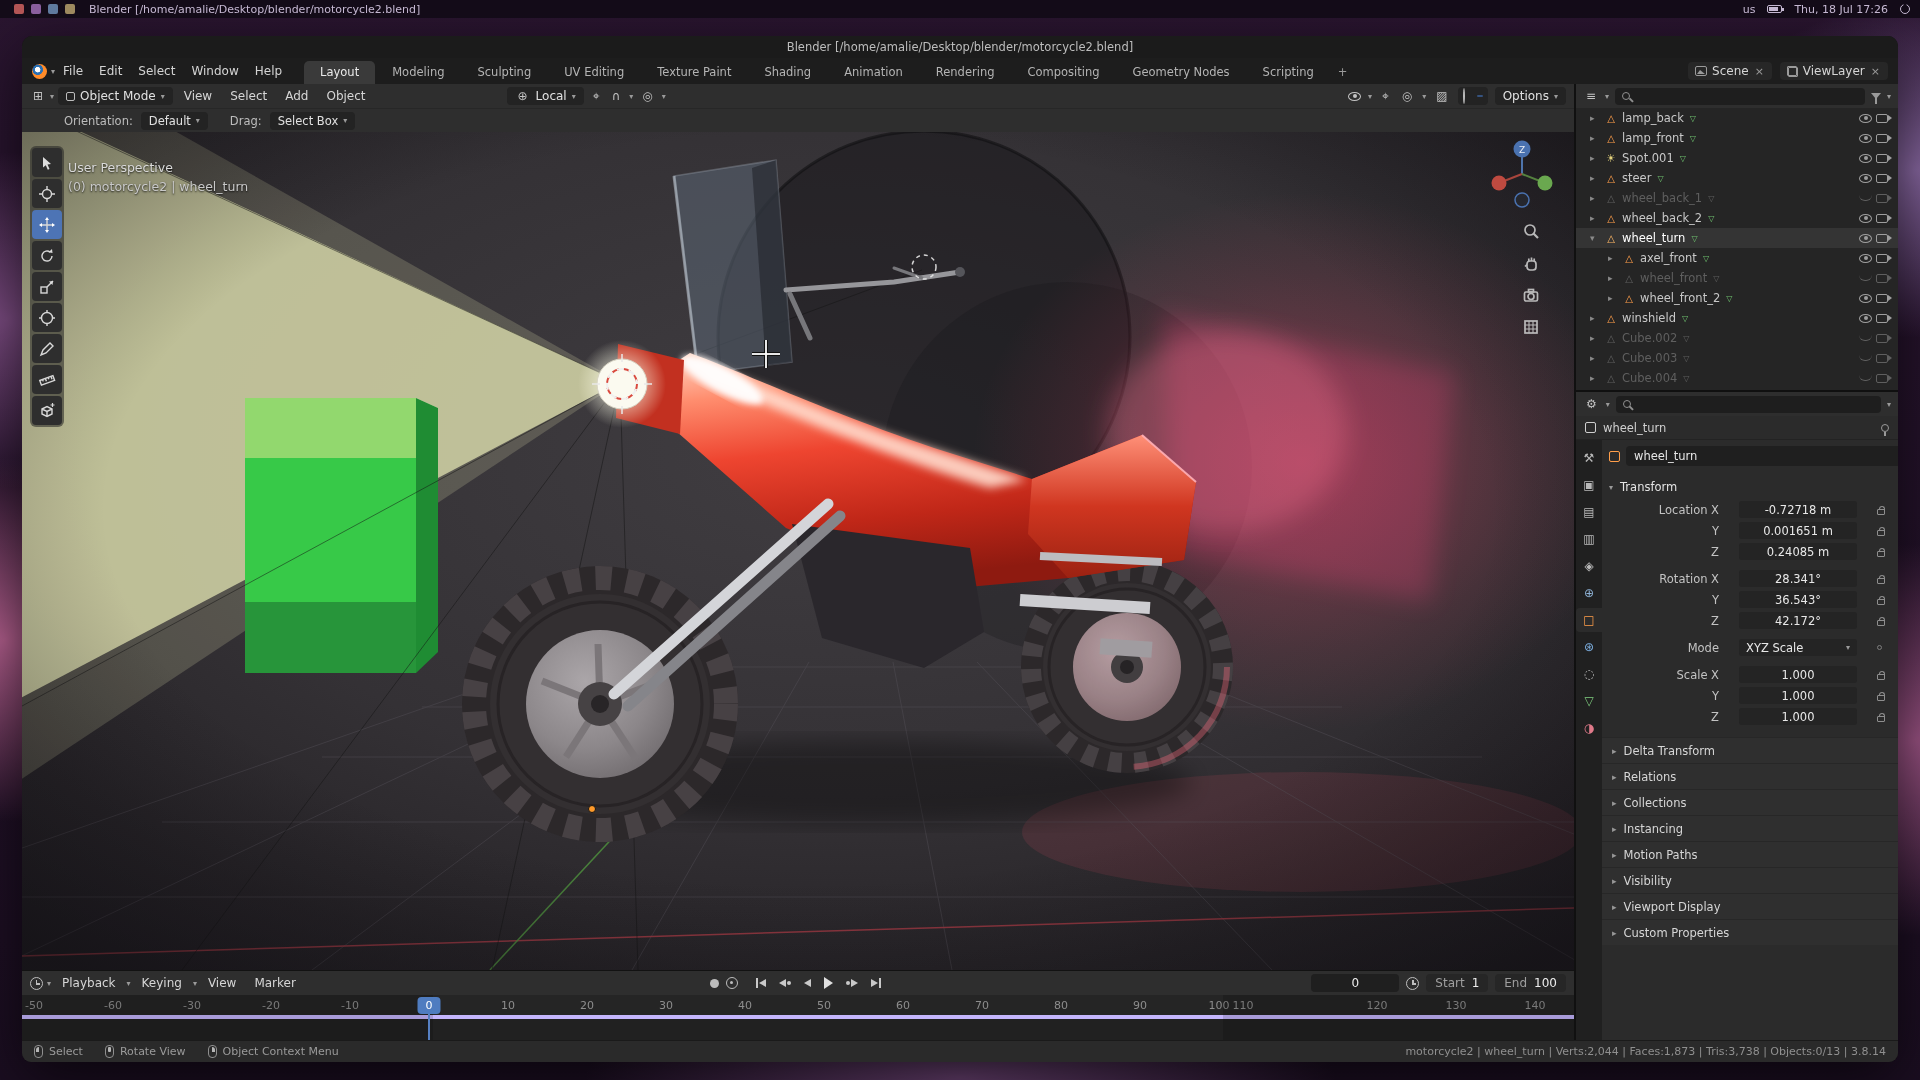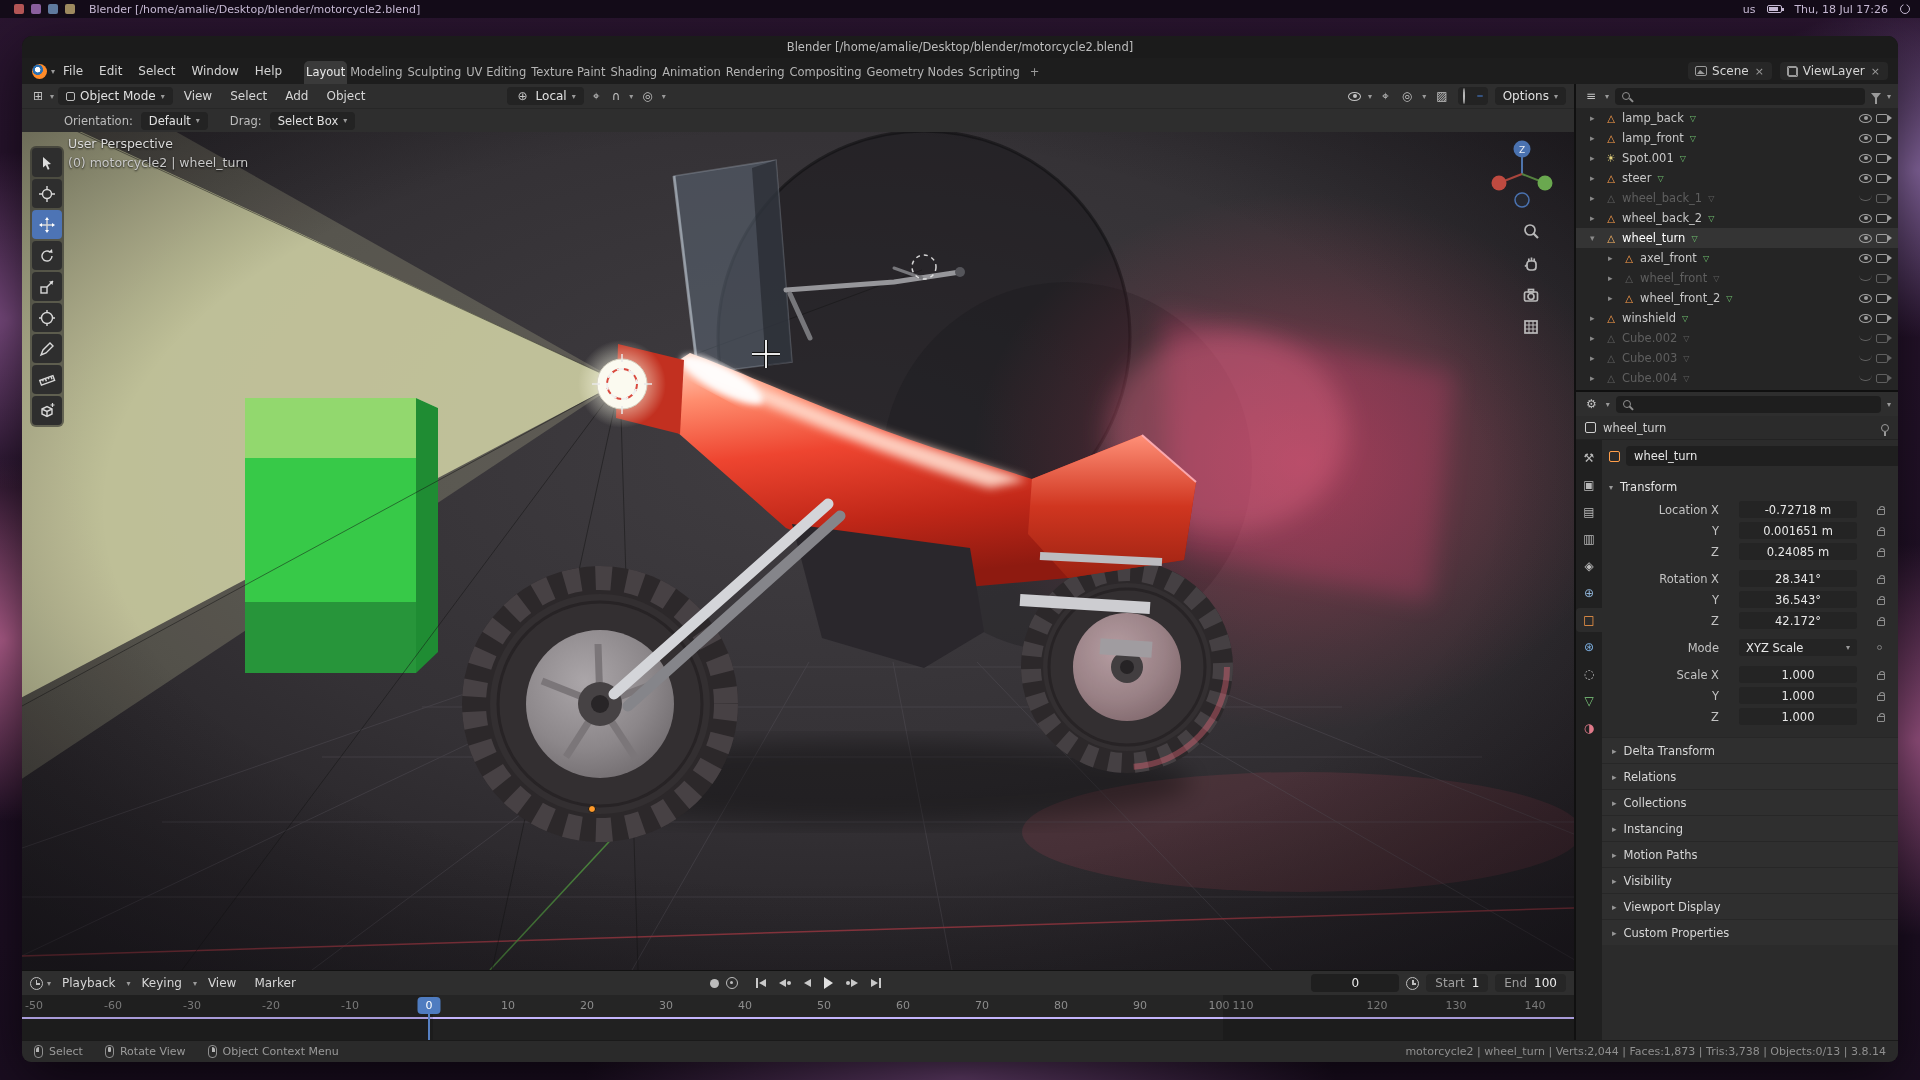--- a/index.html
+++ b/index.html
@@ -30,21 +30,21 @@
 #window { position:absolute; left:22px; top:36px; width:1876px; height:1026px; background:#161616;
   border-radius:10px 10px 9px 9px; box-shadow:0 16px 60px rgba(0,0,0,.65); }
 .titlebar { height:22px; background:#1b1b1b; border-radius:10px 10px 0 0; display:flex; align-items:center;
   justify-content:center; color:#bdbdbd; font-size:11.5px; }
 
 .topbar { height:26px; background:#1d1d1d; display:flex; align-items:center; padding:0 10px; font-size:12px; }
 .blogo { width:15px; height:15px; border-radius:50%; margin-right:4px;
   background:radial-gradient(circle at 38% 38%, #fff 0 2.5px, #2a6fb3 3px 5px, #ff8b29 5.5px); }
 .menu { padding:2px 8px; border-radius:3px; color:#d4d4d4; }
 .tabs { display:flex; gap:1px; margin-left:14px; align-self:flex-end; }
-.tab { padding:4px 2px 5px; border-radius:5px 5px 0 0; color:#b4b4b4; font-size:11.5px; }
+.tab { padding:4px 16px 5px; border-radius:5px 5px 0 0; color:#b4b4b4; font-size:11.5px; }
 .tab.active { background:#3a3a3a; color:#eaeaea; }
 .tab.addtab { color:#9a9a9a; padding:4px 7px 5px; }
 .topbar-right { margin-left:auto; display:flex; align-items:center; gap:8px; }
 .tsel { display:flex; align-items:center; gap:5px; background:#272727; border-radius:4px; padding:2px 7px; color:#d6d6d6; }
 .ph { width:12px; height:10px; border:1px solid #9a9a9a; border-radius:2px; position:relative; }
 .ph::after { content:''; position:absolute; left:1px; bottom:1px; border-left:3px solid transparent; border-right:5px solid transparent; border-bottom:4px solid #9a9a9a; }
 .layers { width:11px; height:11px; position:relative; }
 .layers::before, .layers::after { content:''; position:absolute; width:8px; height:8px; border:1px solid #9a9a9a; border-radius:1px; }
 .layers::before { left:0; top:0; } .layers::after { right:0; bottom:0; }
 .xicon { color:#9a9a9a; font-size:11px; padding:0 1px; }
@@ -62,21 +62,21 @@
 .ball { width:11px; height:11px; border-radius:50%; }
 .ball.wire { border:1.3px solid #b9b9b9; }
 .ball.solid { background:#c4c4c4; }
 .ball.mat { background:radial-gradient(circle at 35% 30%, #e8e8e8, #8a8a8a); }
 .ballwrap.active { background:#35527e; border-radius:3px; padding:1px 3px; }
 .ball.rend { background:radial-gradient(circle at 35% 30%, #ffe9c9, #c98b4a 60%, #6c4a28); }
 .toolsrow { height:24px; background:#2e2e2e; border-top:1px solid #272727; display:flex; align-items:center; gap:8px;
   padding:0 14px 0 42px; font-size:11.5px; color:#bdbdbd; }
 
 .canvas { position:absolute; top:48px; left:0; width:1552px; height:838px; overflow:hidden; background:#2b282c; }
-.vp-text { position:absolute; left:46px; top:2px; font-size:12.5px; color:#dadada; line-height:19px;
+.vp-text { position:absolute; left:46px; top:26px; font-size:12.5px; color:#dadada; line-height:19px;
   text-shadow:0 1px 2px rgba(0,0,0,.85); pointer-events:none; }
 .vp-text .l2 { color:#c9c9c9; }
 .toolbar { position:absolute; left:8px; top:14px; display:flex; flex-direction:column; gap:2px;
   background:rgba(35,35,35,.55); padding:2px; border-radius:6px; }
 .tbtn { width:30px; height:29px; background:#2e2e2e; border-radius:4px; display:flex; align-items:center; justify-content:center; color:#d8d8d8; }
 .tbtn.active { background:#4d74b5; }
 .tbtn svg { stroke:currentColor; fill:none; stroke-width:1.4; }
 .gizmo { position:absolute; left:1462px; top:4px; width:76px; height:76px; }
 .navicons { position:absolute; left:1500px; top:90px; display:flex; flex-direction:column; gap:12px; color:#c9c9c9; opacity:.9; }
 .navicons svg { stroke:currentColor; fill:none; stroke-width:1.7; }
@@ -94,21 +94,21 @@
 .cdot { width:12px; height:12px; border:1.4px solid #bcbcbc; border-radius:50%; position:relative; margin-right:10px; }
 .cdot::after { content:''; position:absolute; left:3px; top:3px; width:3px; height:3px; border-radius:50%; background:#bcbcbc; }
 .tlh-right { margin-left:auto; display:flex; align-items:center; gap:7px; }
 .framefield { background:#1f1f1f; border-radius:4px; min-width:88px; height:18px; display:flex; align-items:center; justify-content:center; color:#ececec; }
 .clockico { width:13px; height:13px; border:1.4px solid #bfbfbf; border-radius:50%; position:relative; }
 .clockico::after { content:''; position:absolute; left:4.8px; top:2px; width:1.5px; height:4.5px; background:#bfbfbf; }
 .clockico::before { content:''; position:absolute; left:5px; top:5.5px; width:3.5px; height:1.5px; background:#bfbfbf; }
 .rangefield { background:#262626; border-radius:4px; height:18px; padding:0 9px; display:flex; gap:7px; align-items:center; }
 .rangefield .rl { color:#9f9f9f; } .rangefield .rv { color:#ececec; }
 .tl-lower { position:absolute; top:24px; left:0; right:0; bottom:0; }
-.ruler { height:24px; background:#252525; border-bottom:2px solid #c4b5fd; position:relative; }
+.ruler { height:24px; background:#252525; border-bottom:4px solid #c4b5fd; position:relative; }
 .rlabel { position:absolute; top:4px; transform:translateX(-50%); font-size:11px; color:#8d8d8d; }
 .track { height:21px; background:#212121; }
 .dimzone { position:absolute; top:0; bottom:0; background:rgba(0,0,0,.14); }
 .playline { position:absolute; left:406px; top:16px; bottom:0; width:2px; background:#5680c2; }
 .playbadge { position:absolute; left:407px; top:2px; transform:translateX(-50%); background:#4f7cc0; color:#fff;
   font-size:11px; border-radius:4px; padding:0 8px; height:17px; display:flex; align-items:center; }
 
 .right-col { position:absolute; left:1554px; top:0; width:322px; bottom:0; }
 .outliner { position:absolute; top:0; left:0; right:0; height:306px; background:#252525; overflow:hidden; }
 .ed-header { height:24px; background:#2e2e2e; display:flex; align-items:center; gap:6px; padding:0 7px; }

